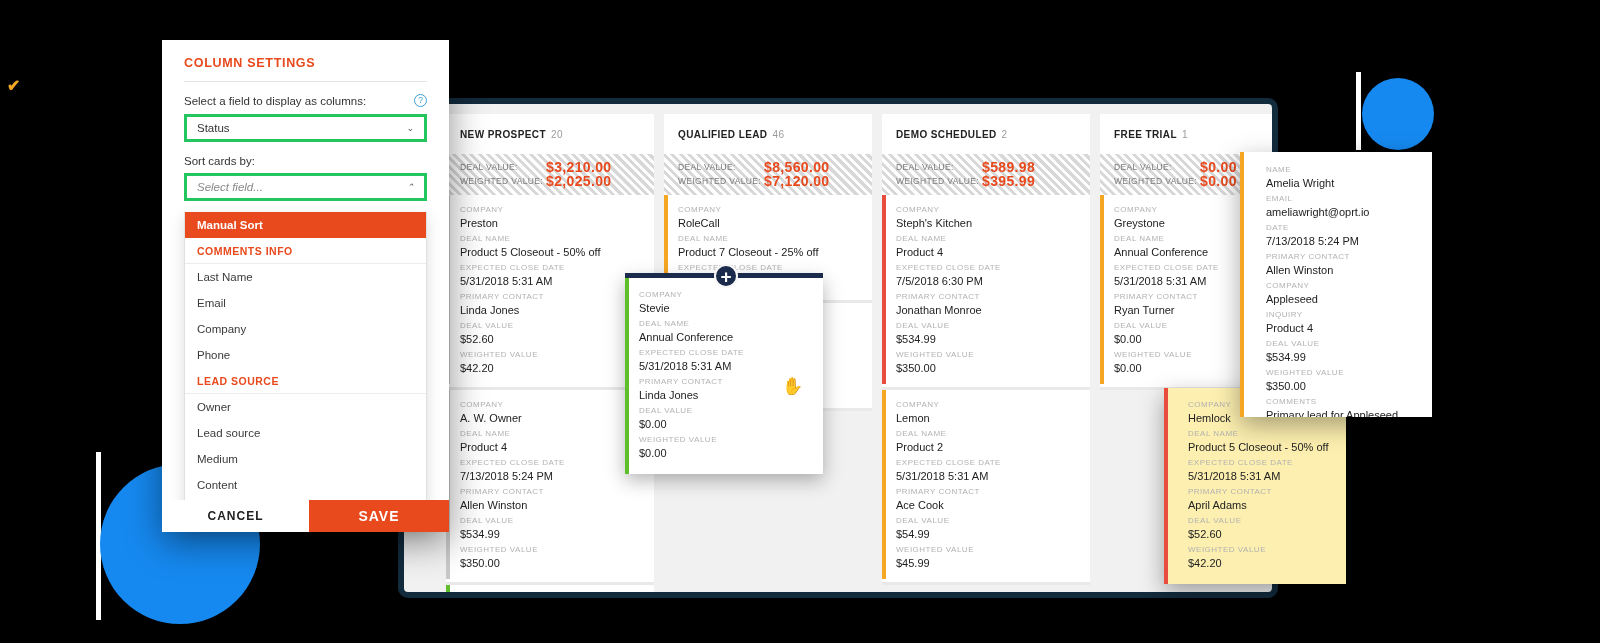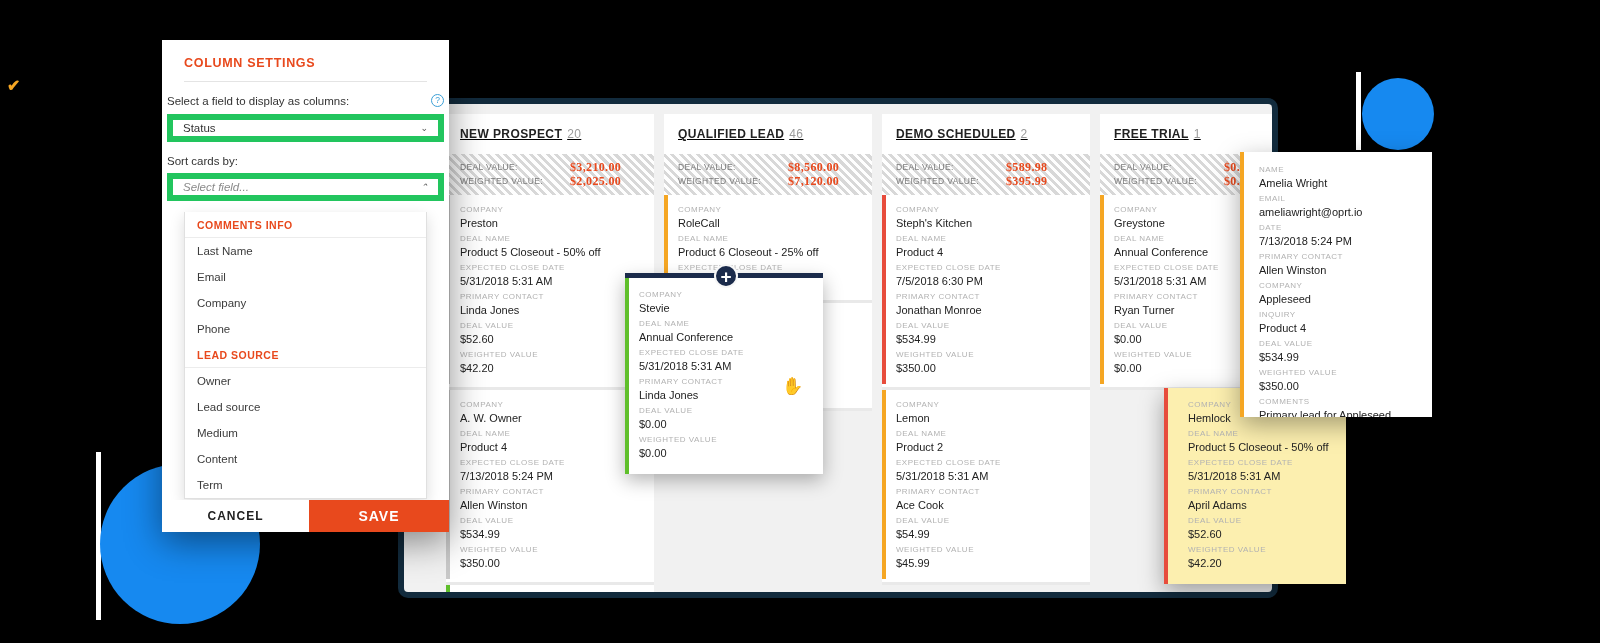--- a/index.html
+++ b/index.html
@@ -20,29 +20,29 @@
     background:#122b3d; border-radius:10px;
     box-shadow:0 10px 26px rgba(0,0,0,.55); }
   #app-canvas { position:absolute; left:404px; top:104px; width:868px; height:488px;
     background:#f1f1f1; border-radius:4px; overflow:hidden; }
 
   
   #board { position:absolute; left:0; top:0; width:868px; height:488px; display:flex; gap:10px;
     padding:10px 0 0 42px; }
   .column { width:208px; flex:0 0 208px; }
   .col-head { background:#fff; height:40px; display:flex; align-items:center;
-    padding:0 14px; font-size:12px; letter-spacing:.4px;text-decoration:underline; }
+    padding:0 14px; font-size:10px; letter-spacing:.4px; }
   .col-head b { color:#222; font-weight:bold; }
   .col-count { color:#9b9b9b; margin-left:5px; font-weight:normal; }
   .col-summary { background:#efefef; padding:6px 14px 7px;
     background-image:repeating-linear-gradient(45deg,rgba(255,255,255,.95) 0 3px,rgba(210,210,210,.8) 3px 6px); }
   .sum-row { display:flex; align-items:center; font-size:8.5px; letter-spacing:.35px;
-    line-height:14px;gap:24px; }
+    line-height:14px; }
   .sum-k { color:#7c7c7c; width:86px; }
-  .sum-v { color:#e8491d; font-weight:bold; font-size:12px;font-family:Liberation Serif, serif; }
+  .sum-v { color:#e8491d; font-weight:bold; font-size:14px; }
   .col-body { background:#fff; }
   .card { position:relative; background:#fff; border-bottom:3px solid #e9e9e9;
     padding:8px 12px 10px 14px; }
   .card.accent::before { content:""; position:absolute; left:0; top:0; bottom:3px; width:4px; }
   .card.a-orange::before { background:#F5A623; }
   .card.a-red::before { background:#E74C3C; }
   .card.a-green::before { background:#5FBF2B; }
   .card.a-grey::before { background:#c9c9c9; }
   .fk { font-size:8px; color:#b2b2b2; letter-spacing:.5px; line-height:13px; }
   .fv { font-size:11px; color:#222; line-height:15px; margin-bottom:1px; }
@@ -63,36 +63,36 @@
   
   #yellow-card { position:absolute; left:1164px; top:388px; width:182px;
     background:#FCEFAF; box-shadow:0 8px 22px rgba(0,0,0,.35);
     padding:10px 12px 12px 24px; z-index:45; }
   #yellow-card::before { content:""; position:absolute; left:0; top:0; bottom:0; width:4px; background:#E74C3C; }
   #yellow-check { position:absolute; left:7px; top:76px; color:#F5A623; font-size:16px; font-weight:bold; z-index:46; }
 
   
   #detail-panel { position:absolute; left:1240px; top:152px; width:192px; height:265px;
     background:#fff; box-shadow:0 8px 24px rgba(0,0,0,.35);
-    padding:11px 14px 0 19px; z-index:50; overflow:hidden; }
+    padding:11px 14px 0 26px; z-index:50; overflow:hidden; }
   #detail-panel::before { content:""; position:absolute; left:0; top:0; bottom:0; width:4px; background:#F5A623; }
   .cmt { font-size:11px; color:#222; line-height:15px; }
 
   
   #dialog { position:absolute; left:162px; top:40px; width:287px; height:492px;
     background:#fff; box-shadow:0 10px 34px rgba(0,0,0,.45); z-index:60; }
   #dlg-title { font-size:12.5px; font-weight:bold; color:#E8491D; letter-spacing:.7px;
     padding:16px 22px 11px; }
   #dlg-sep { height:1px; background:#e4e4e4; margin:0 22px; }
-  .dlg-body { padding:9px 5px 0; position:relative; }
+  .dlg-body { padding:9px 22px 0; position:relative; }
   .dlg-label { font-size:11.5px; color:#333; margin:3px 0 7px; display:flex;
     align-items:center; justify-content:space-between; }
   .help-icon { width:13px; height:13px; border-radius:50%; border:1px solid #3b9fd6;
     color:#3b9fd6; font-size:8.5px; line-height:11px; text-align:center; }
-  .sel-box { height:28px; border:6px solid #22c55e; background:#fff; display:flex;
+  .sel-box { height:28px; border:3px solid #22c55e; background:#fff; display:flex;
     align-items:center; justify-content:space-between; padding:0 10px;
     font-size:11.5px; color:#333; }
   .sel-box.placeholder { color:#8a8a8a; font-style:italic; }
   .chev { font-size:9px; color:#555; }
   .dlg-label2 { font-size:11.5px; color:#333; margin:13px 0 6px; }
   #option-list { position:absolute; left:22px; right:22px; top:130px;
     background:#fff; border:1px solid #e0e0e0; border-top:none;
     box-shadow:0 5px 14px rgba(0,0,0,.14); }
   .opt { font-size:11.5px; color:#3b3b3b; padding:7px 12px; }
   .opt.sel { background:#E8491D; color:#fff; font-weight:bold; }
@@ -180,21 +180,21 @@
             <div class="sum-row">
               <span class="sum-k">WEIGHTED VALUE:</span>
               <span class="sum-v">$7,120.00</span>
             </div>
           </div>
           <div class="col-body">
             <div class="card accent a-orange">
               <div class="fk">COMPANY</div>
               <div class="fv">RoleCall</div>
               <div class="fk">DEAL NAME</div>
-              <div class="fv">Product 6 Closeout - 25% off</div>
+              <div class="fv">Product 7 Closeout - 25% off</div>
               <div class="fk">EXPECTED CLOSE DATE</div>
               <div class="fv">4/2/2018 10:24 AM</div>
             </div>
             <div class="card accent a-orange">
               <div class="fk">PRIMARY CONTACT</div>
               <div class="fv">Dan White</div>
               <div class="fk">DEAL VALUE</div>
               <div class="fv">$539.00</div>
               <div class="fk">WEIGHTED VALUE</div>
               <div class="fv">$450.00</div>
@@ -348,20 +348,21 @@
       <div class="sel-box">
         <span>Status</span>
         <span class="chev">⌄</span>
       </div>
       <div class="dlg-label2">Sort cards by:</div>
       <div class="sel-box placeholder">
         <span>Select field...</span>
         <span class="chev">⌃</span>
       </div>
       <div id="option-list">
+          <div class="opt sel">Manual Sort</div>
           <div class="opt grp">COMMENTS INFO</div>
           <div class="opt">Last Name</div>
           <div class="opt">Email</div>
           <div class="opt">Company</div>
           <div class="opt">Phone</div>
           <div class="opt grp">LEAD SOURCE</div>
           <div class="opt">Owner</div>
           <div class="opt">Lead source</div>
           <div class="opt">Medium</div>
           <div class="opt">Content</div>

